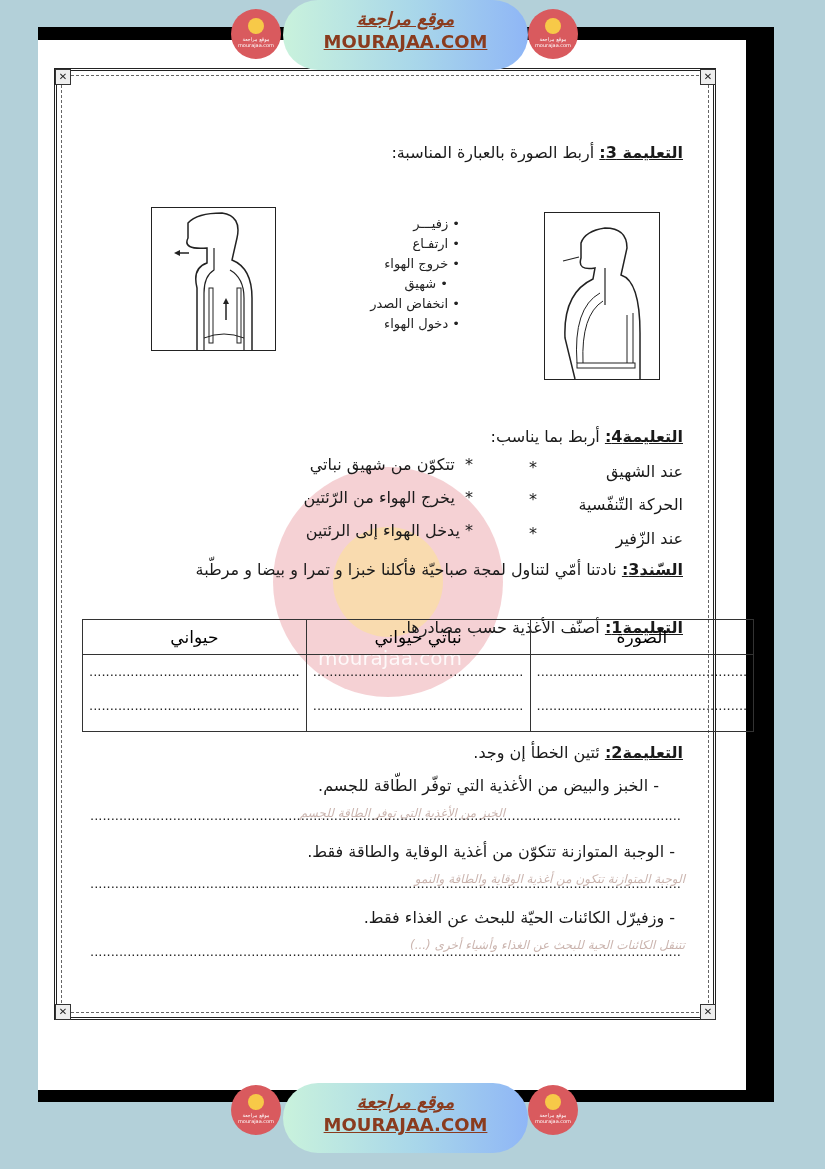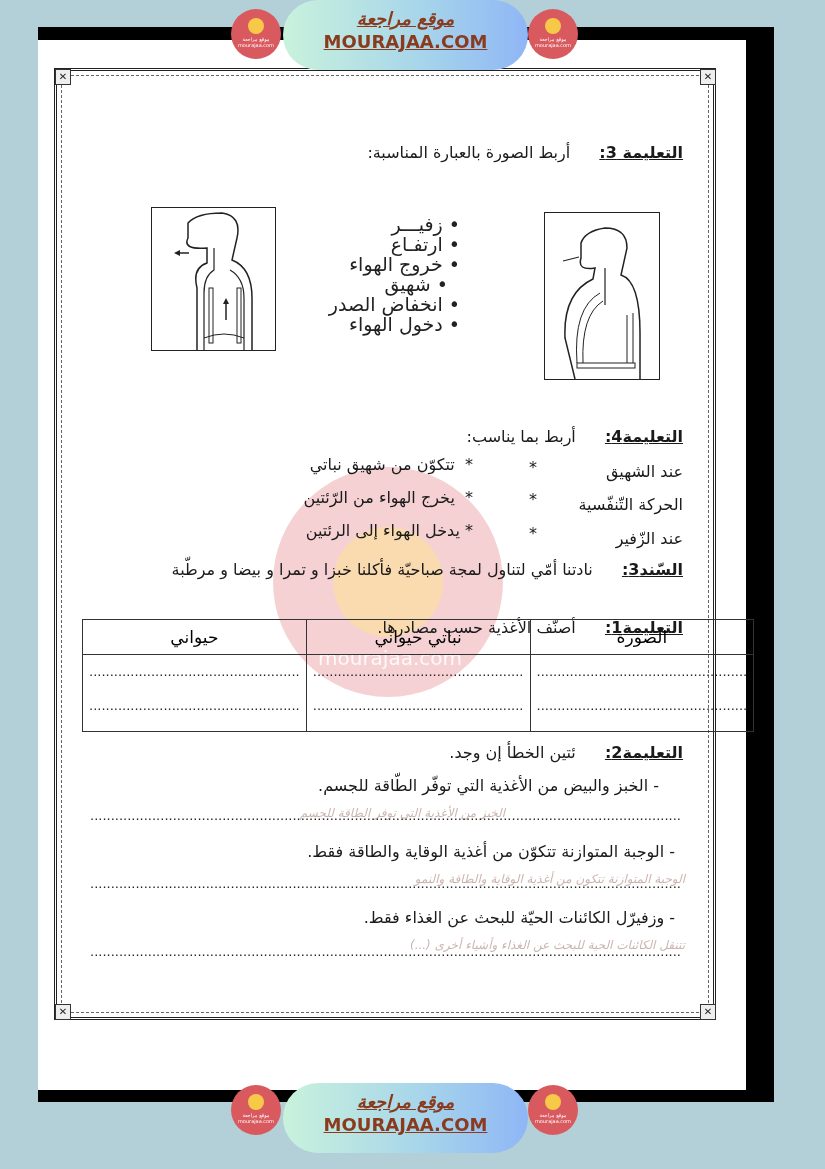--- a/index.html
+++ b/index.html
@@ -23,21 +23,21 @@
     position: absolute; left: 54px; top: 68px; width: 662px; height: 952px;
     border: 3px double #222; box-sizing: border-box;
     outline: 1px dashed #666; outline-offset: -8px;
   }
   .corner {
     position: absolute; width: 14px; height: 14px; border: 1px solid #333; background: #eee;
     font-size: 10px; line-height: 14px; text-align: center; color: #222;
   }
   .rtl { direction: rtl; text-align: right; }
   .txt { position: absolute; color: #1a1a1a; white-space: nowrap; }
-  .head { font-weight: bold; text-decoration: underline; margin-left: 24px; }
+  .head { font-weight: bold; text-decoration: underline; }
   .q { font-size: 16px; }
 
   
   .wm-circle {
     position: absolute; left: 273px; top: 467px; width: 230px; height: 230px; border-radius: 50%;
     background: rgba(219, 90, 100, 0.28);
   }
   .wm-inner {
     position: absolute; left: 333px; top: 527px; width: 110px; height: 110px; border-radius: 50%;
     background: rgba(255, 230, 130, 0.45);
@@ -121,21 +121,21 @@
     <rect x="57" y="80" width="4" height="55" fill="none" stroke="#222"></rect>
     <rect x="85" y="80" width="4" height="55" fill="none" stroke="#222"></rect>
     <path d="M52,130 Q72,122 92,130" fill="none" stroke="#222"></path>
     <line x1="74" y1="112" x2="74" y2="92" stroke="#222" stroke-width="1.5"></line>
     <path d="M71,96 L74,90 L77,96" fill="#222"></path>
     <line x1="37" y1="45" x2="25" y2="45" stroke="#222" stroke-width="1.5"></line>
     <path d="M28,42 L22,45 L28,48" fill="#222"></path>
   </svg>
 </div>
 
-<div class="rtl" style="position:absolute;right:365px;top:214px;width:140px;font-size:19px;line-height:20px;color:#222">
+<div class="rtl" style="position:absolute;right:365px;top:214px;width:140px;font-size:13px;line-height:20px;color:#222">
   <div>• <span>زفيـــر</span></div>
   <div>• <span>ارتفـاع</span></div>
   <div>• <span>خروج الهواء</span></div>
   <div style="padding-right:12px">• <span>شهيق</span></div>
   <div>• <span>انخفاض الصدر</span></div>
   <div>• <span>دخول الهواء</span></div>
 </div>
 
 <div class="fig" style="left:544px;top:212px;width:114px;height:166px">
   <svg width="114" height="166" viewBox="0 0 114 166">

